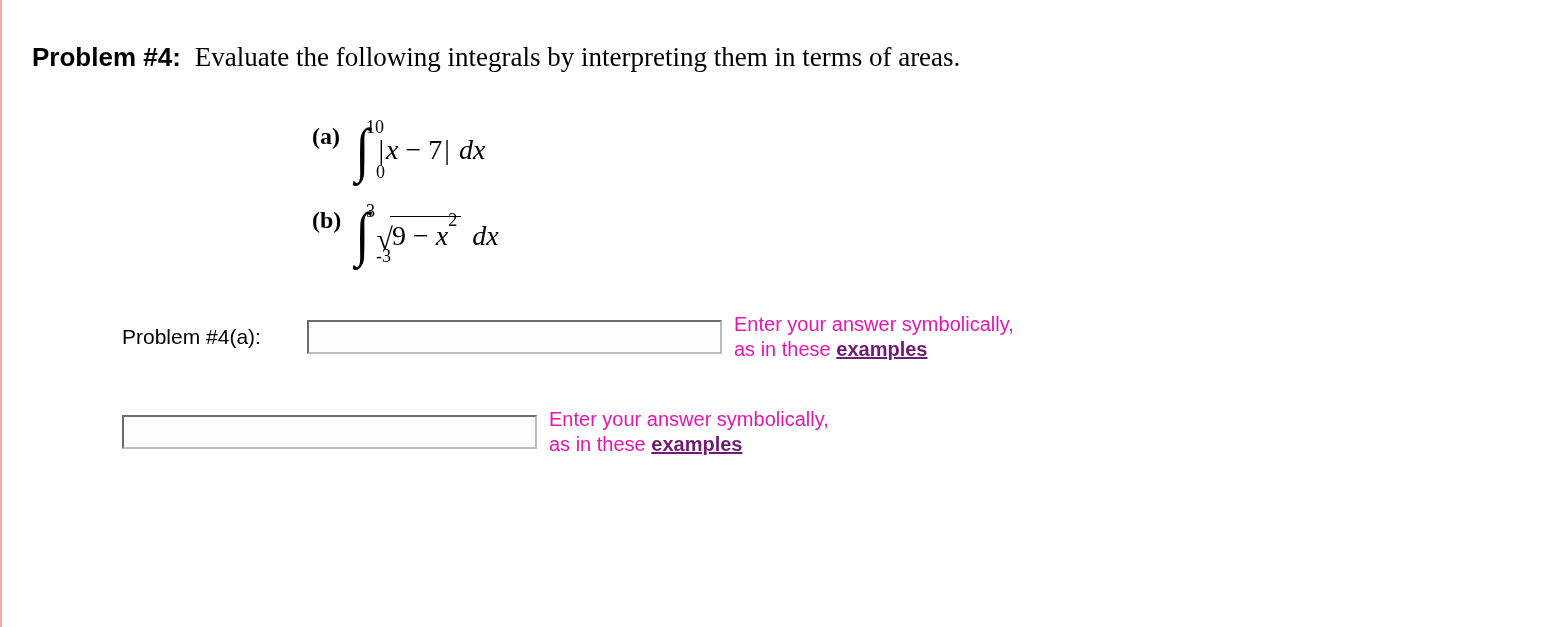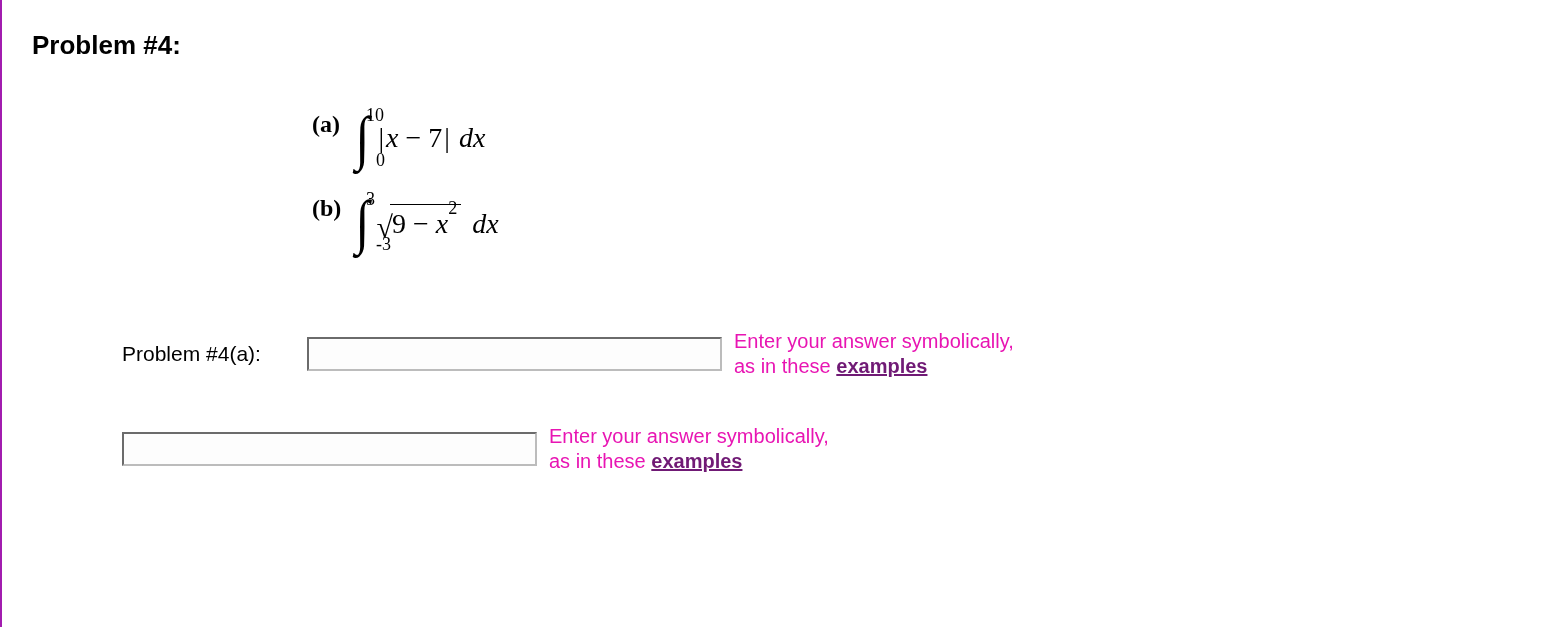--- a/index.html
+++ b/index.html
@@ -4,23 +4,23 @@
 <style>
   body {
     margin: 0;
     padding: 0;
     font-family: Verdana, Geneva, sans-serif;
     font-size: 20px;
     color: #000;
     background: #fff;
   }
   .page {
-    border-left: 2px solid #a21caf;
+    border-left: 2px solid #fca5a5;
     min-height: 627px;
-    padding: 30px 20px 30px 30px;
+    padding: 42px 20px 30px 30px;
     box-sizing: border-box;
     width: 1530px;
   }
   .top-row {
     display: flex;
     align-items: flex-start;
   }
   .prob-label {
     font-weight: 900;
     font-size: 26px;
@@ -93,21 +93,21 @@
     top: 4px;
   }
   .radicand {
     border-top: 1.5px solid #000;
     padding: 2px 4px 0 2px;
     margin-left: -3px;
     text-align: right;
   }
   sup { font-size: 0.65em; font-style: normal; position: relative; top: -0.5em; }
   .answer-block {
-    margin-top: 80px;
+    margin-top: 51px;
     margin-left: 90px;
   }
   .answer-row {
     display: flex;
     align-items: center;
     margin-bottom: 45px;
     font-size: 21px;
     font-family: Verdana, Geneva, sans-serif;
   }
   .answer-label {
@@ -138,20 +138,21 @@
     text-decoration: underline;
   }
 </style>
 </head>
 <body>
 
 <div class="page">
 
   <div class="top-row">
     <span class="prob-label">Problem #4:</span>
+    <span class="instruction">Evaluate the following integrals by interpreting them in terms of areas.</span>
   </div>
 
   <div class="eq-block">
 
     <div class="eq-row">
       <span class="part-label">(a)</span>
       <span class="math">
         <span class="int-wrap">
           <span class="int-sym">∫</span>
           <span class="int-upper">10</span>

